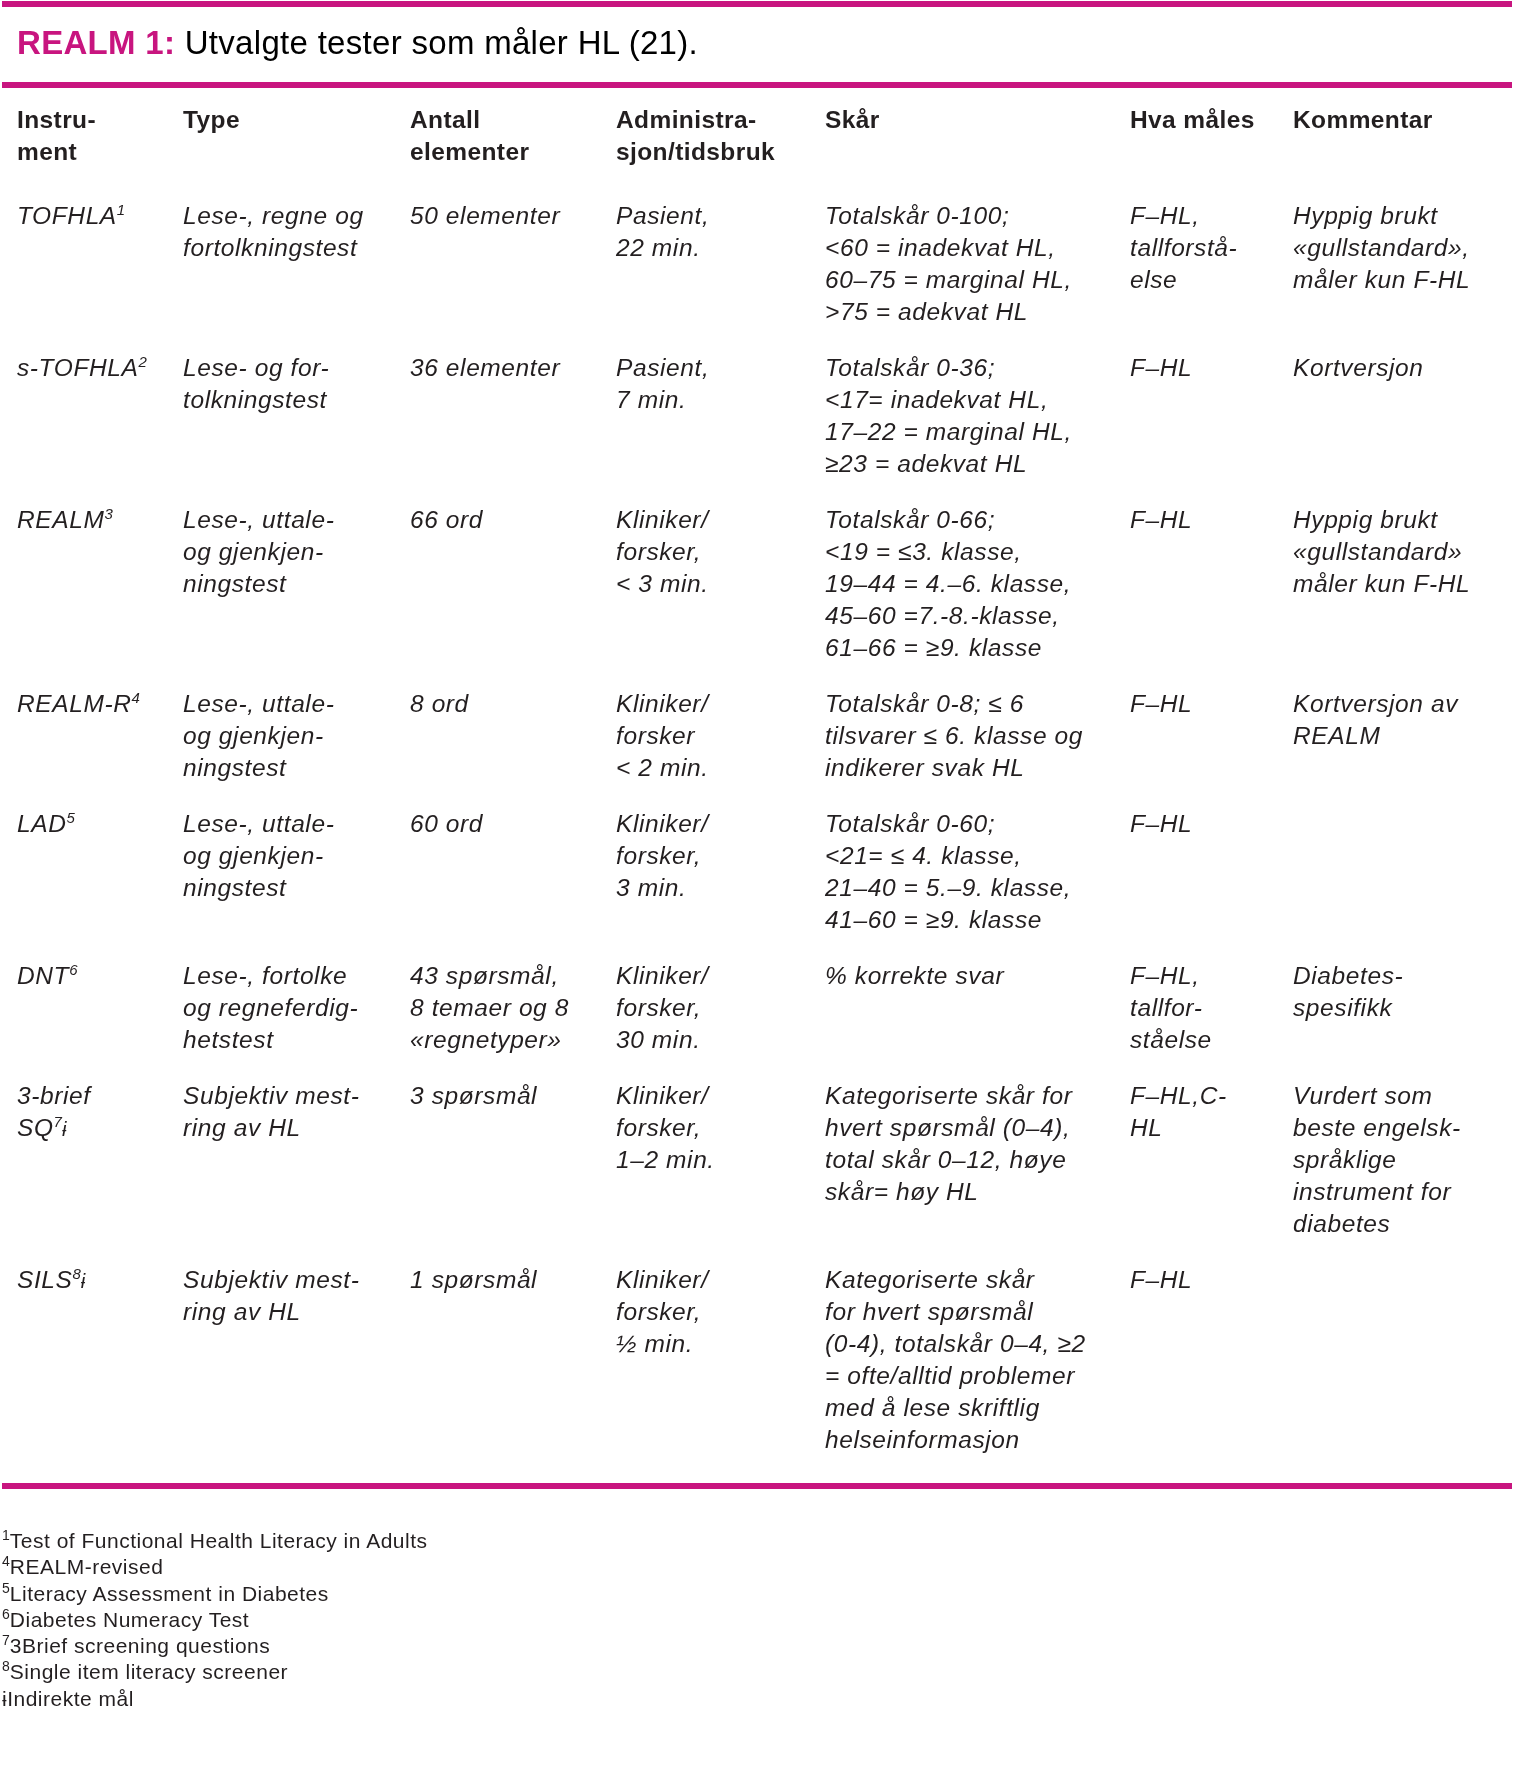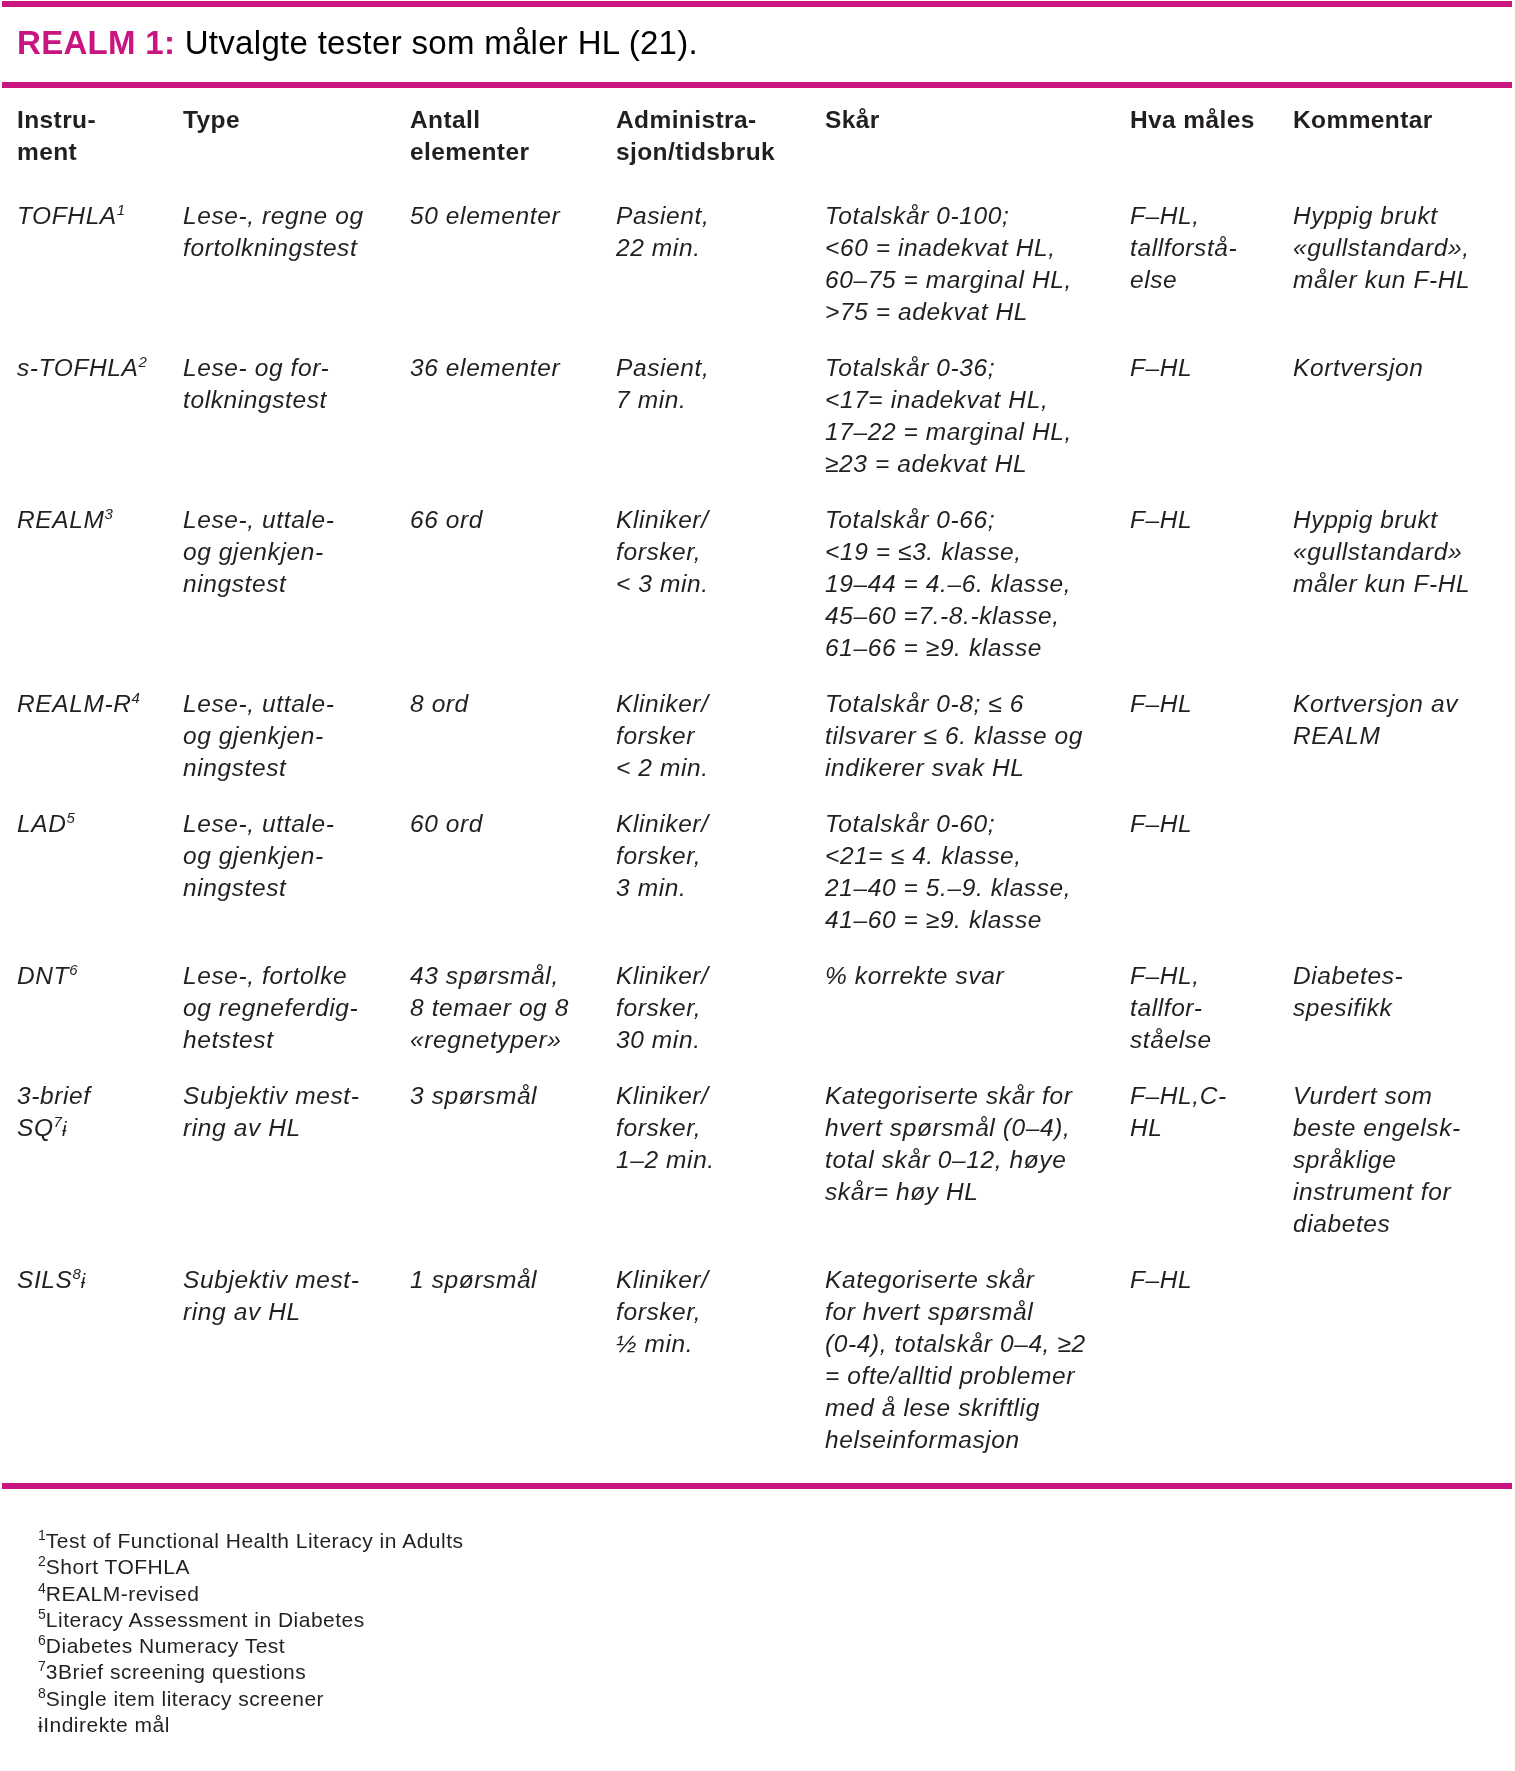--- a/index.html
+++ b/index.html
@@ -11,21 +11,21 @@
   .title .rest { color:#000000; }
   table { position:absolute; left:0; top:100px; border-collapse:collapse; width:1515px; table-layout:fixed; }
   th, td { text-align:left; vertical-align:top; padding:0; font-size:24.5px; line-height:32px; letter-spacing:0.6px; white-space:pre-line; }
   th { font-weight:bold; letter-spacing:0.4px; padding-top:4px; height:96px; }
   td { padding-bottom:24px;font-style:italic; }
   col.c1 { width:183px; } col.c2 { width:227px; } col.c3 { width:206px; }
   col.c4 { width:209px; } col.c5 { width:305px; } col.c6 { width:163px; } col.c7 { width:222px; }
   th:first-child, td:first-child { padding-left:17px; }
   sup { font-size:15px; line-height:0; vertical-align:super; letter-spacing:0; }
   .mark { font-size:20px; }
-  .foot { position:absolute; left:2px; top:1528px; font-size:21px; line-height:26.3px; letter-spacing:0.5px;margin-left:36px; }
+  .foot { position:absolute; left:2px; top:1528px; font-size:21px; line-height:26.3px; letter-spacing:0.5px; }
   .foot div { white-space:nowrap; }
   .foot sup { font-size:14px; }
 </style>
 </head>
 <body>
 
 <div class="rule" style="top:1px;"></div>
 
 <div class="title">
   <span class="lead">REALM 1:</span><span class="rest"> Utvalgte tester som måler HL (21).</span>
@@ -197,20 +197,19 @@
         <td>F–HL</td>
         <td></td>
       </tr>
     </tbody>
 </table>
 
 <div class="rule" style="top:1483px;"></div>
 
 <div class="foot" id="footnotes">
     <div><sup>1</sup><span>Test of Functional Health Literacy in Adults</span></div>
-    <div><sup>2</sup><span>Short TOFHLA</span></div>
     <div><sup>4</sup><span>REALM-revised</span></div>
     <div><sup>5</sup><span>Literacy Assessment in Diabetes</span></div>
     <div><sup>6</sup><span>Diabetes Numeracy Test</span></div>
     <div><sup>7</sup><span>3Brief screening questions</span></div>
     <div><sup>8</sup><span>Single item literacy screener</span></div>
     <div><sup></sup><span>ɨIndirekte mål</span></div>
   </div>
 
 </body></html>

